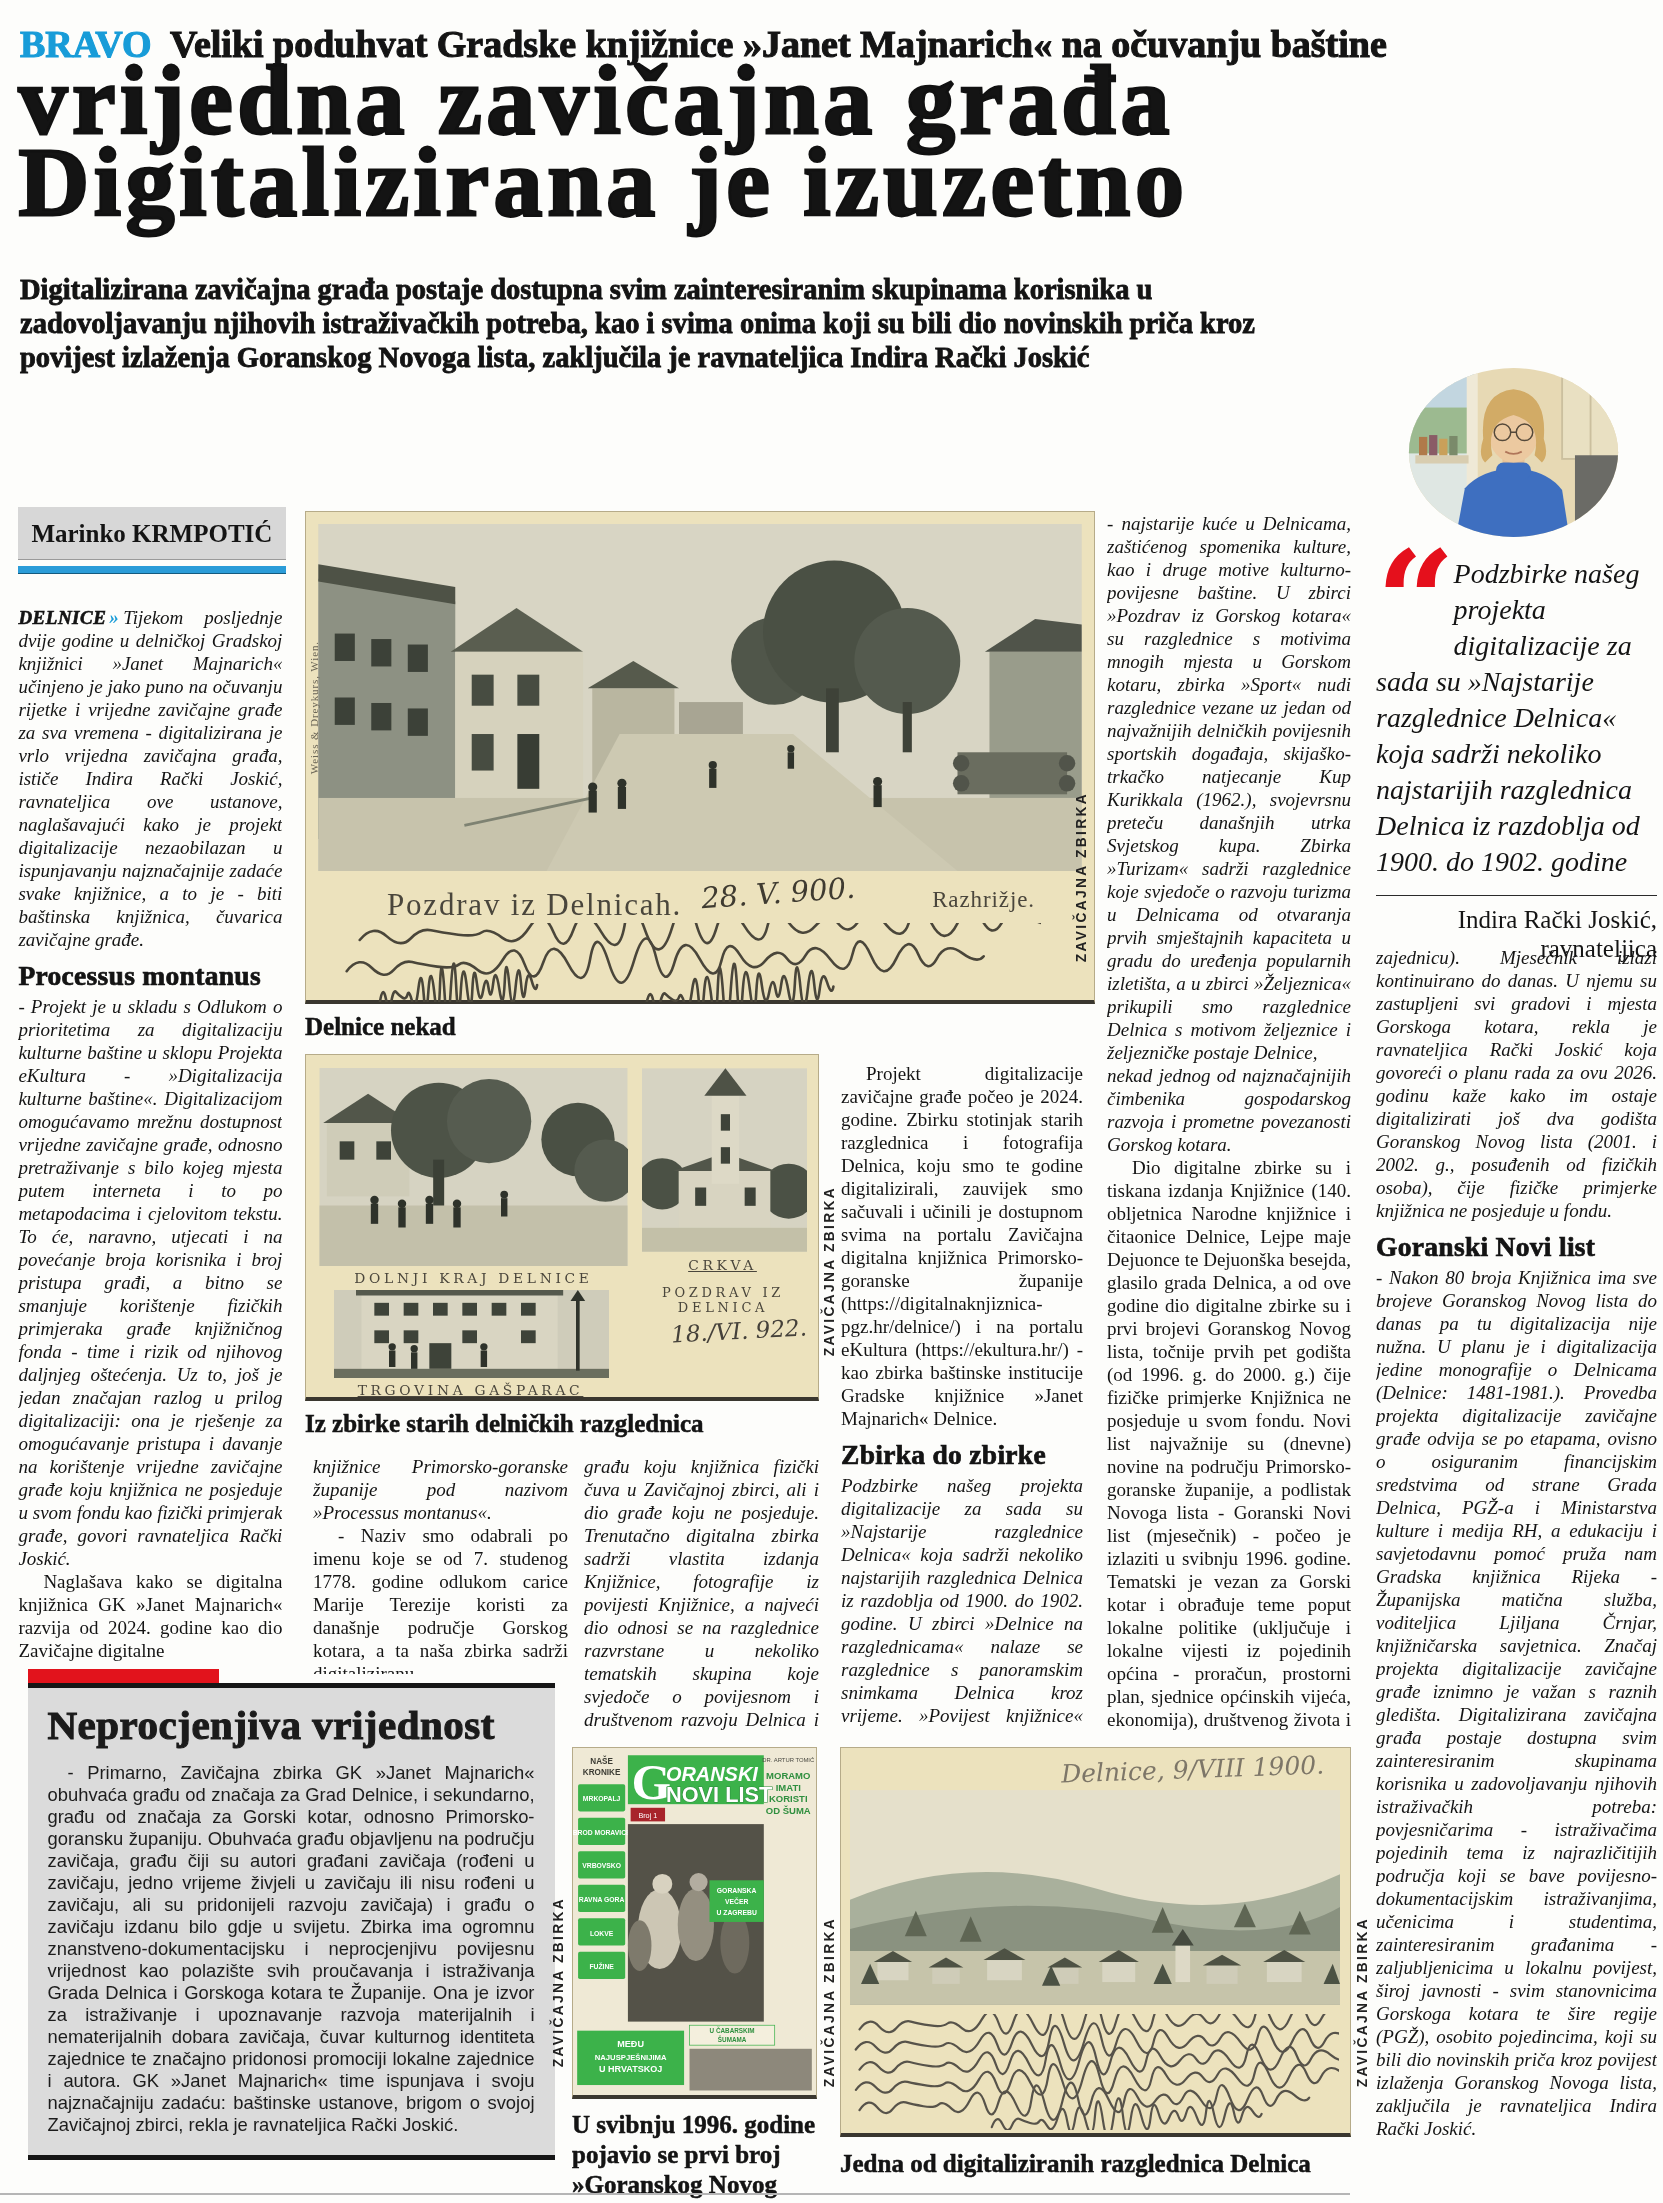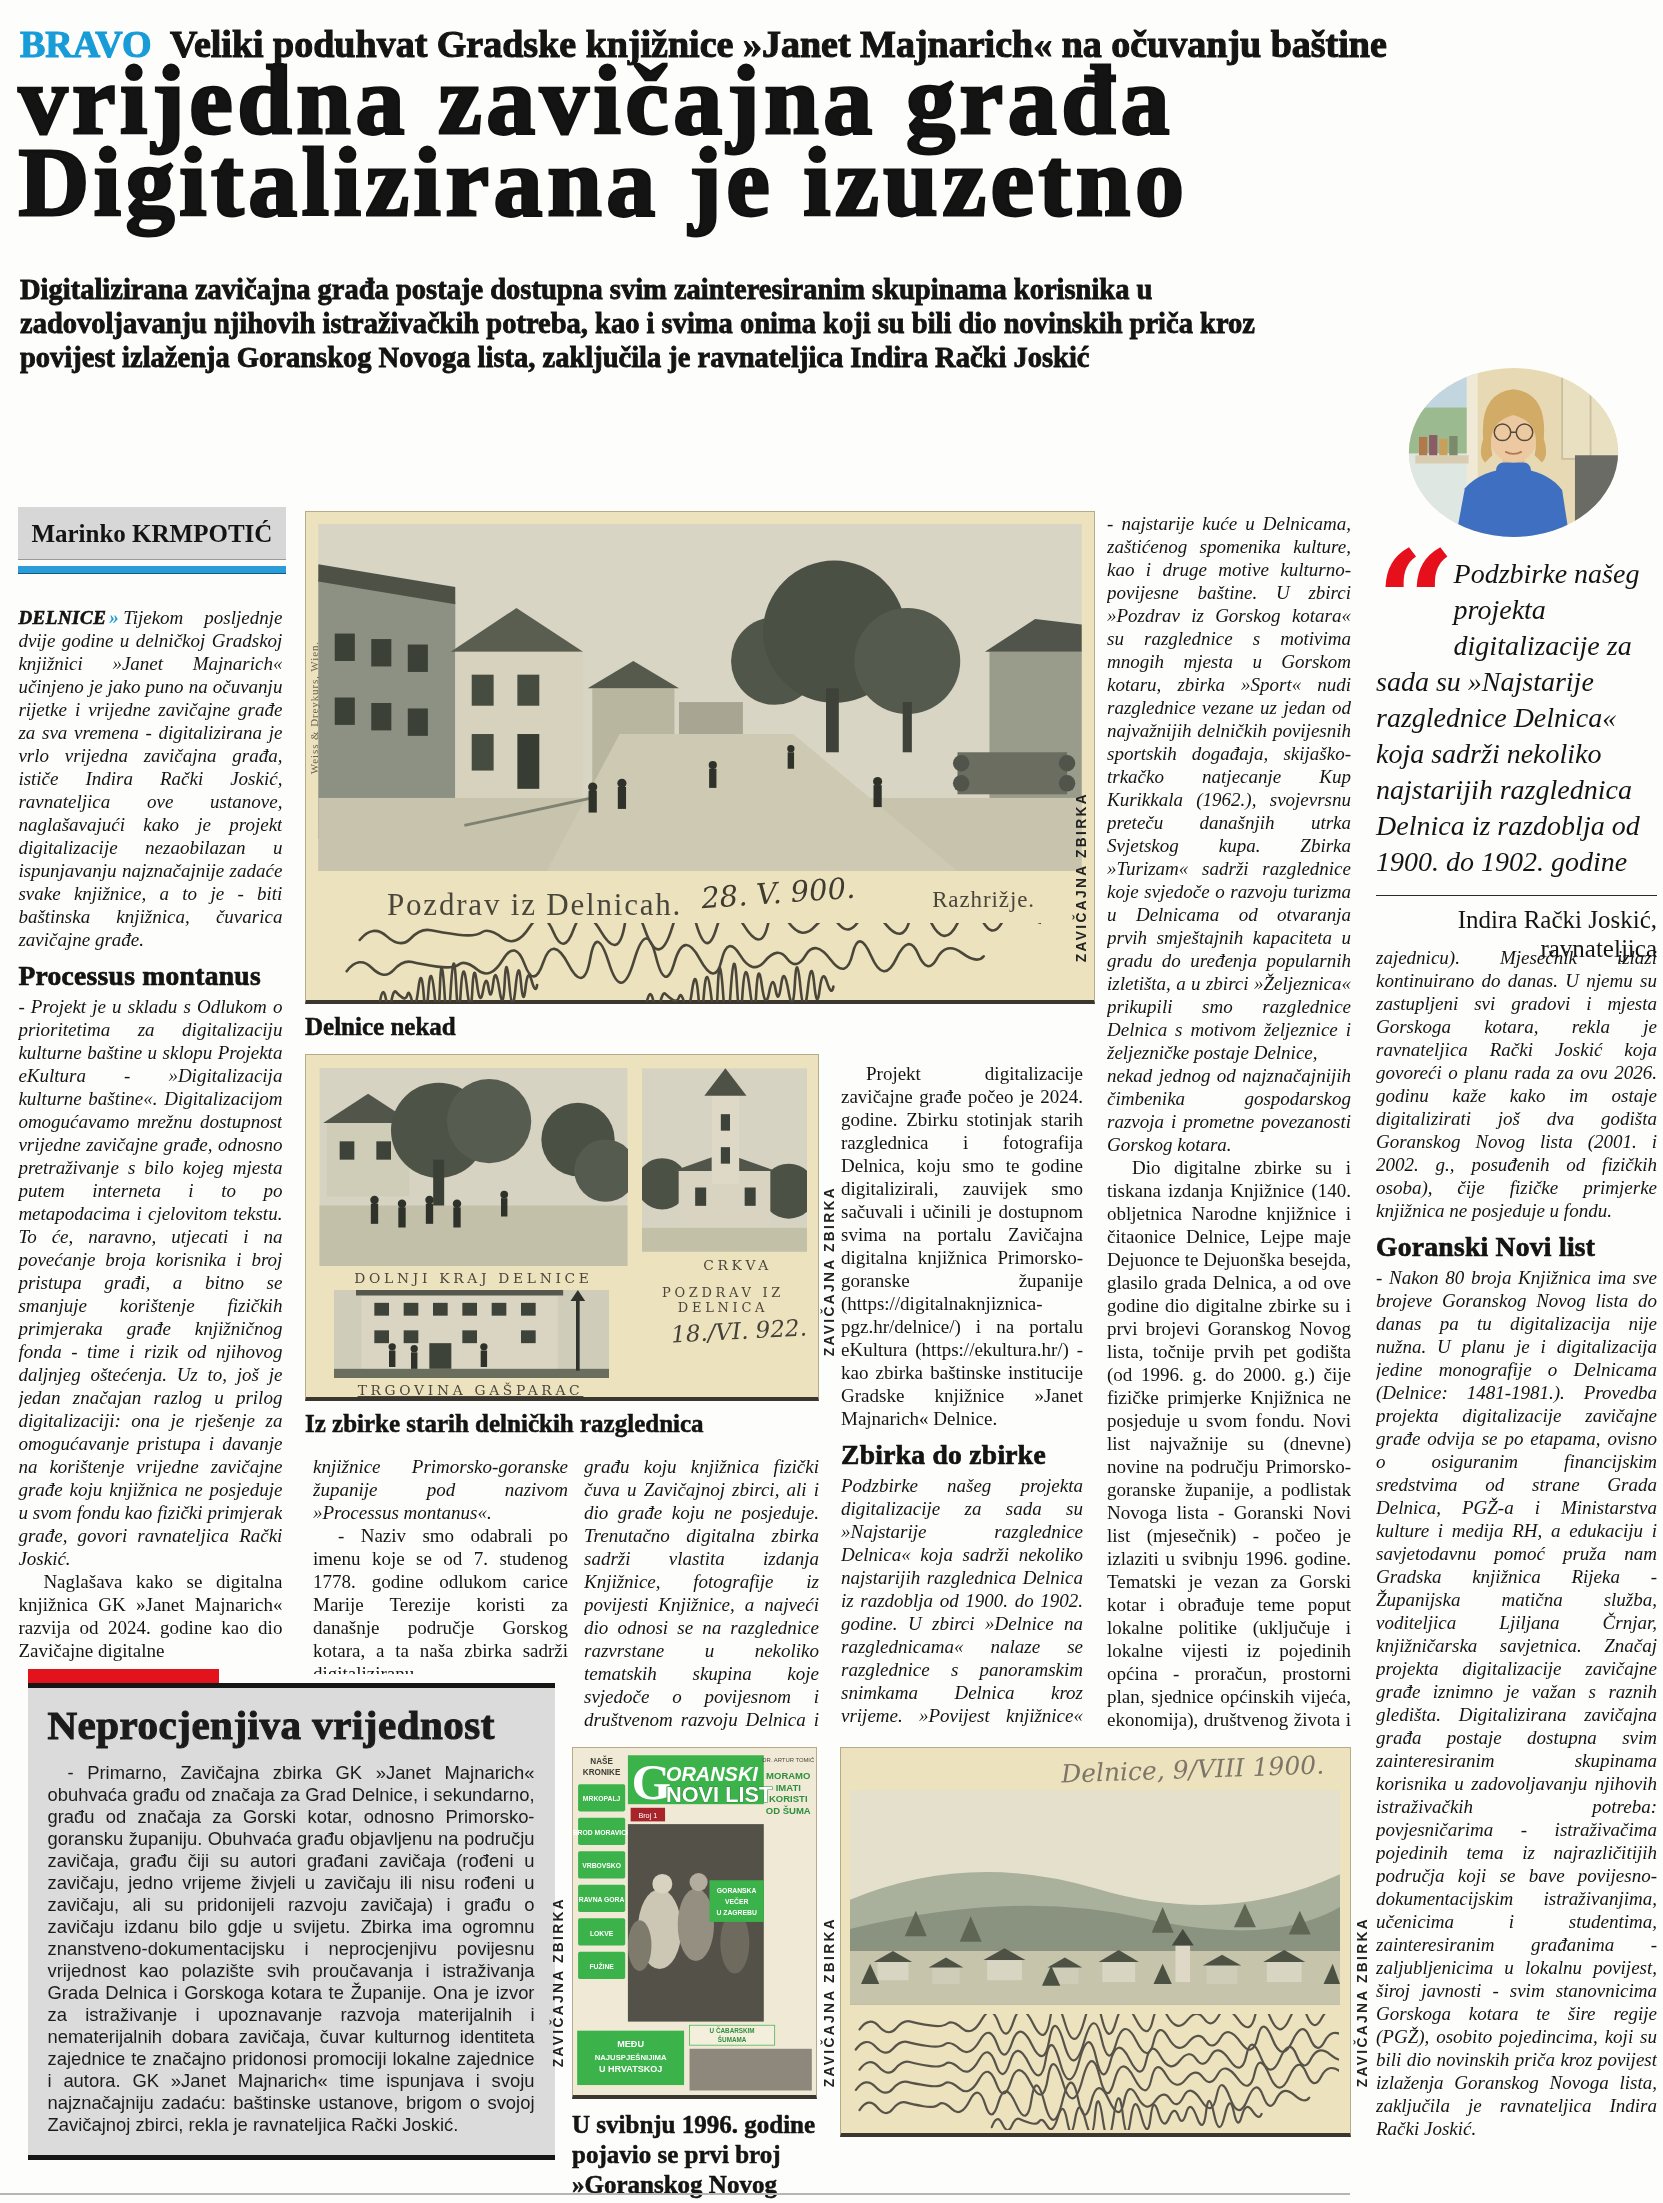--- a/index.html
+++ b/index.html
@@ -62,21 +62,21 @@
   .pc-printer{ position:absolute; left:1.8px; top:129px; writing-mode:vertical-rl; transform:rotate(180deg);
                font-size:11px; color:#6a6556; letter-spacing:0.9px; }
 
   .pc2-vA { position:absolute; left:13px;  top:13px;  }
   .pc2-vB { position:absolute; left:27.5px;  top:235px; }
   .pc2-vC { position:absolute; left:336px; top:13px;  }
   .pc2-label { position:absolute; font-size:13.8px; letter-spacing:3.7px; color:#4a463c; text-align:center;
                font-family:"DejaVu Serif", serif; }
   #pc2-labA { left:13px;  top:215px; width:309px; }
   #pc2-labB { left:13px;  top:327px; width:303px;text-decoration:underline; }
-  #pc2-labC { left:346px; top:202px; width:171px; }
+  #pc2-labC { left:331px; top:202px; width:171px;text-decoration:underline; }
   #pc2-greet{ left:327px; top:230px; width:180px; font-size:13px; }
   .pc2-date { position:absolute; left:365px; top:263px; font-size:23px; font-style:italic; color:#45413a;
               font-family:"DejaVu Serif", serif; transform:rotate(-3deg); }
 
   .pc3-date { position:absolute; right:26px; top:7.3px; font-style:italic; font-size:25px; color:#7d7668;
               font-family:"DejaVu Serif", serif; transform:rotate(-2deg); }
   .pc3-pan  { position:absolute; left:9.2px; top:42px; }
   .pc3-hw   { position:absolute; left:13px; top:266px; }
 
   
@@ -445,20 +445,21 @@
         <path id="hw2" d="M0 10 q8 -14 16 -3 t14 2 t12 -7 t16 4 t14 -2 t12 5 t16 -9 t14 4 t12 -2 t16 2 t14 -5 t12 4 t16 -2 t14 -4 t12 5 t16 -3 t14 2 t12 -5 t16 5 t14 -2 t12 -3 t16 4 t14 -5 t12 2 t16 2 t14 -4 t12 4 t16 -5 t14 3" fill="none" stroke="#57534a" stroke-width="2.2" stroke-linecap="round" vector-effect="non-scaling-stroke"></path>
       </defs>
       <use href="#hw2" transform="translate(6,6)  scale(1.33,1.05)"></use>
       <use href="#hw2" transform="translate(2,28) scale(1.35,1.05) rotate(0.4)"></use>
       <use href="#hw2" transform="translate(6,50) scale(1.3,1.05)"></use>
       <use href="#hw2" transform="translate(2,72) scale(1.34,1.05) rotate(-0.4)"></use>
       <use href="#hw2" transform="translate(6,94) scale(1.2,1.05)"></use>
       <use href="#hw2" transform="translate(150,112) scale(0.72,1.1)"></use>
     </svg>
   </figure>
+  <div class="caption" id="cap4">Jedna od digitaliziranih razglednica Delnica</div>
 
   <div class="box-red"></div>
   <aside class="sidebox">
     <h2>Neprocjenjiva vrijednost</h2>
     <p>- Primarno, Zavičajna zbirka GK »Janet Majnarich« obuhvaća građu od značaja za Grad Delnice, i sekundarno, građu od značaja za Gorski kotar, odnosno Primorsko-goransku županiju. Obuhvaća građu objavljenu na području zavičaja, građu čiji su autori građani zavičaja (rođeni u zavičaju, jedno vrijeme živjeli u zavičaju ili nisu rođeni u zavičaju, ali su pridonijeli razvoju zavičaja) i građu o zavičaju izdanu bilo gdje u svijetu. Zbirka ima ogromnu znanstveno-dokumentacijsku i neprocjenjivu povijesnu vrijednost kao polazište svih proučavanja i istraživanja Grada Delnica i Gorskoga kotara te Županije. Ona je izvor za istraživanje i upoznavanje razvoja materijalnih i nematerijalnih dobara zavičaja, čuvar kulturnog identiteta zajednice te značajno pridonosi promociji lokalne zajednice i autora. GK »Janet Majnarich« time ispunjava i svoju najznačajniju zadaću: baštinske ustanove, brigom o svojoj Zavičajnoj zbirci, rekla je ravnateljica Rački Joskić.</p>
   </aside>
 
   <div class="vlabel" id="vl1">ZAVIČAJNA ZBIRKA</div>
   <div class="vlabel" id="vl2">ZAVIČAJNA ZBIRKA</div>
   <div class="vlabel" id="vl3">ZAVIČAJNA ZBIRKA</div>

